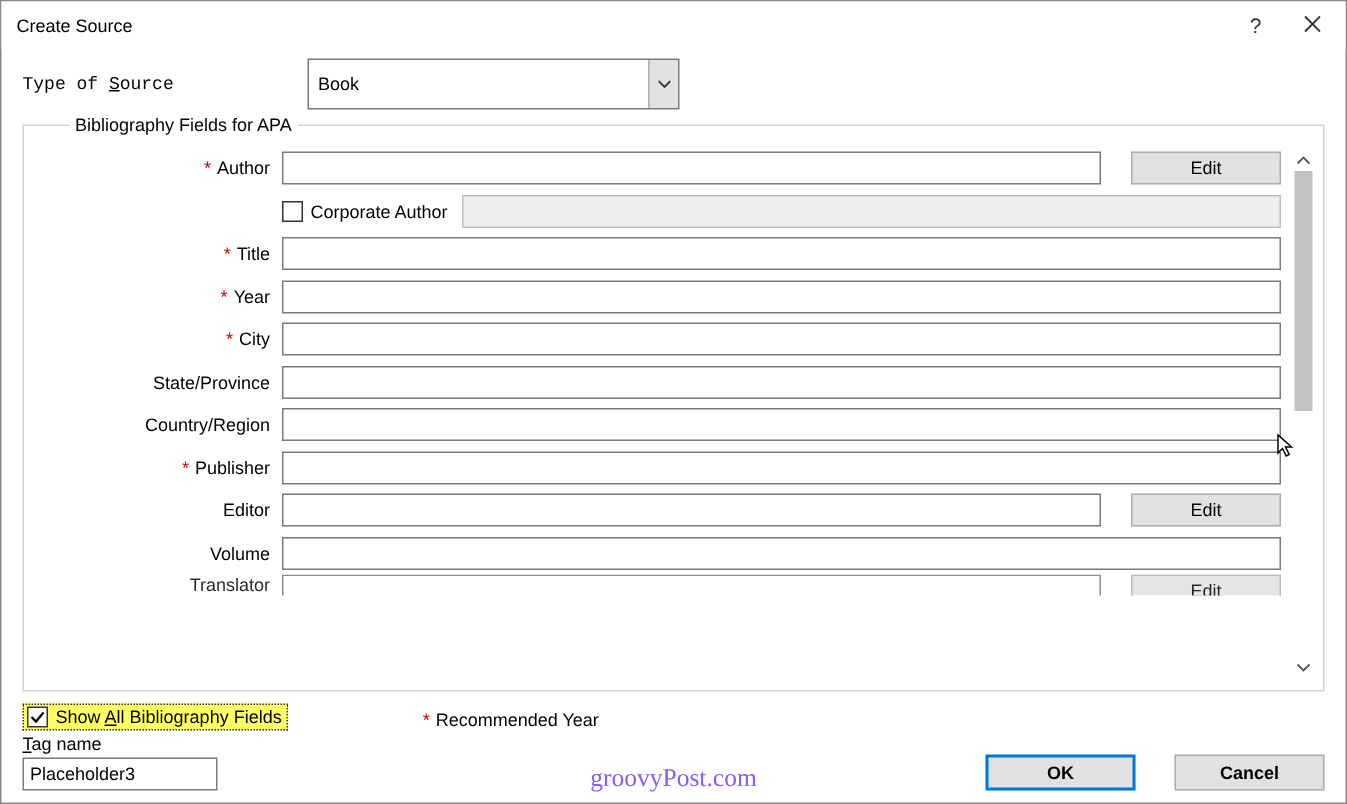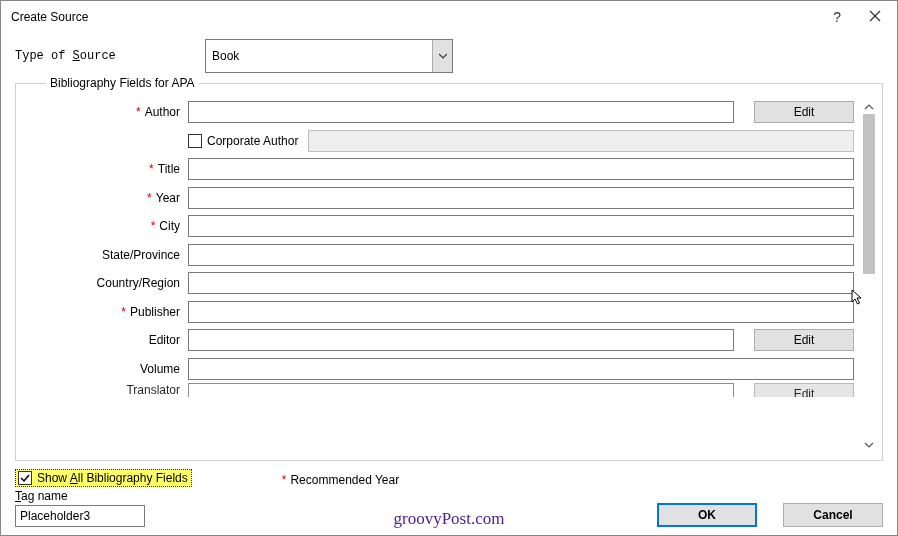--- a/index.html
+++ b/index.html
@@ -247,21 +247,21 @@
     border: 2px solid #0078d7;
     line-height: 20px;
   }
   .watermark {
     position: absolute;
     bottom: 6px;
     left: 50%;
     transform: translateX(-50%);
     font-family: Georgia, serif;
     font-size: 17px;
-    color: #4c1d95;
+    color: #8b5cf6;
     pointer-events: none;
   }
 </style>
 </head>
 <body>
 
 <div class="window">
 
   <div class="titlebar">
     <div class="title">Create Source</div>

